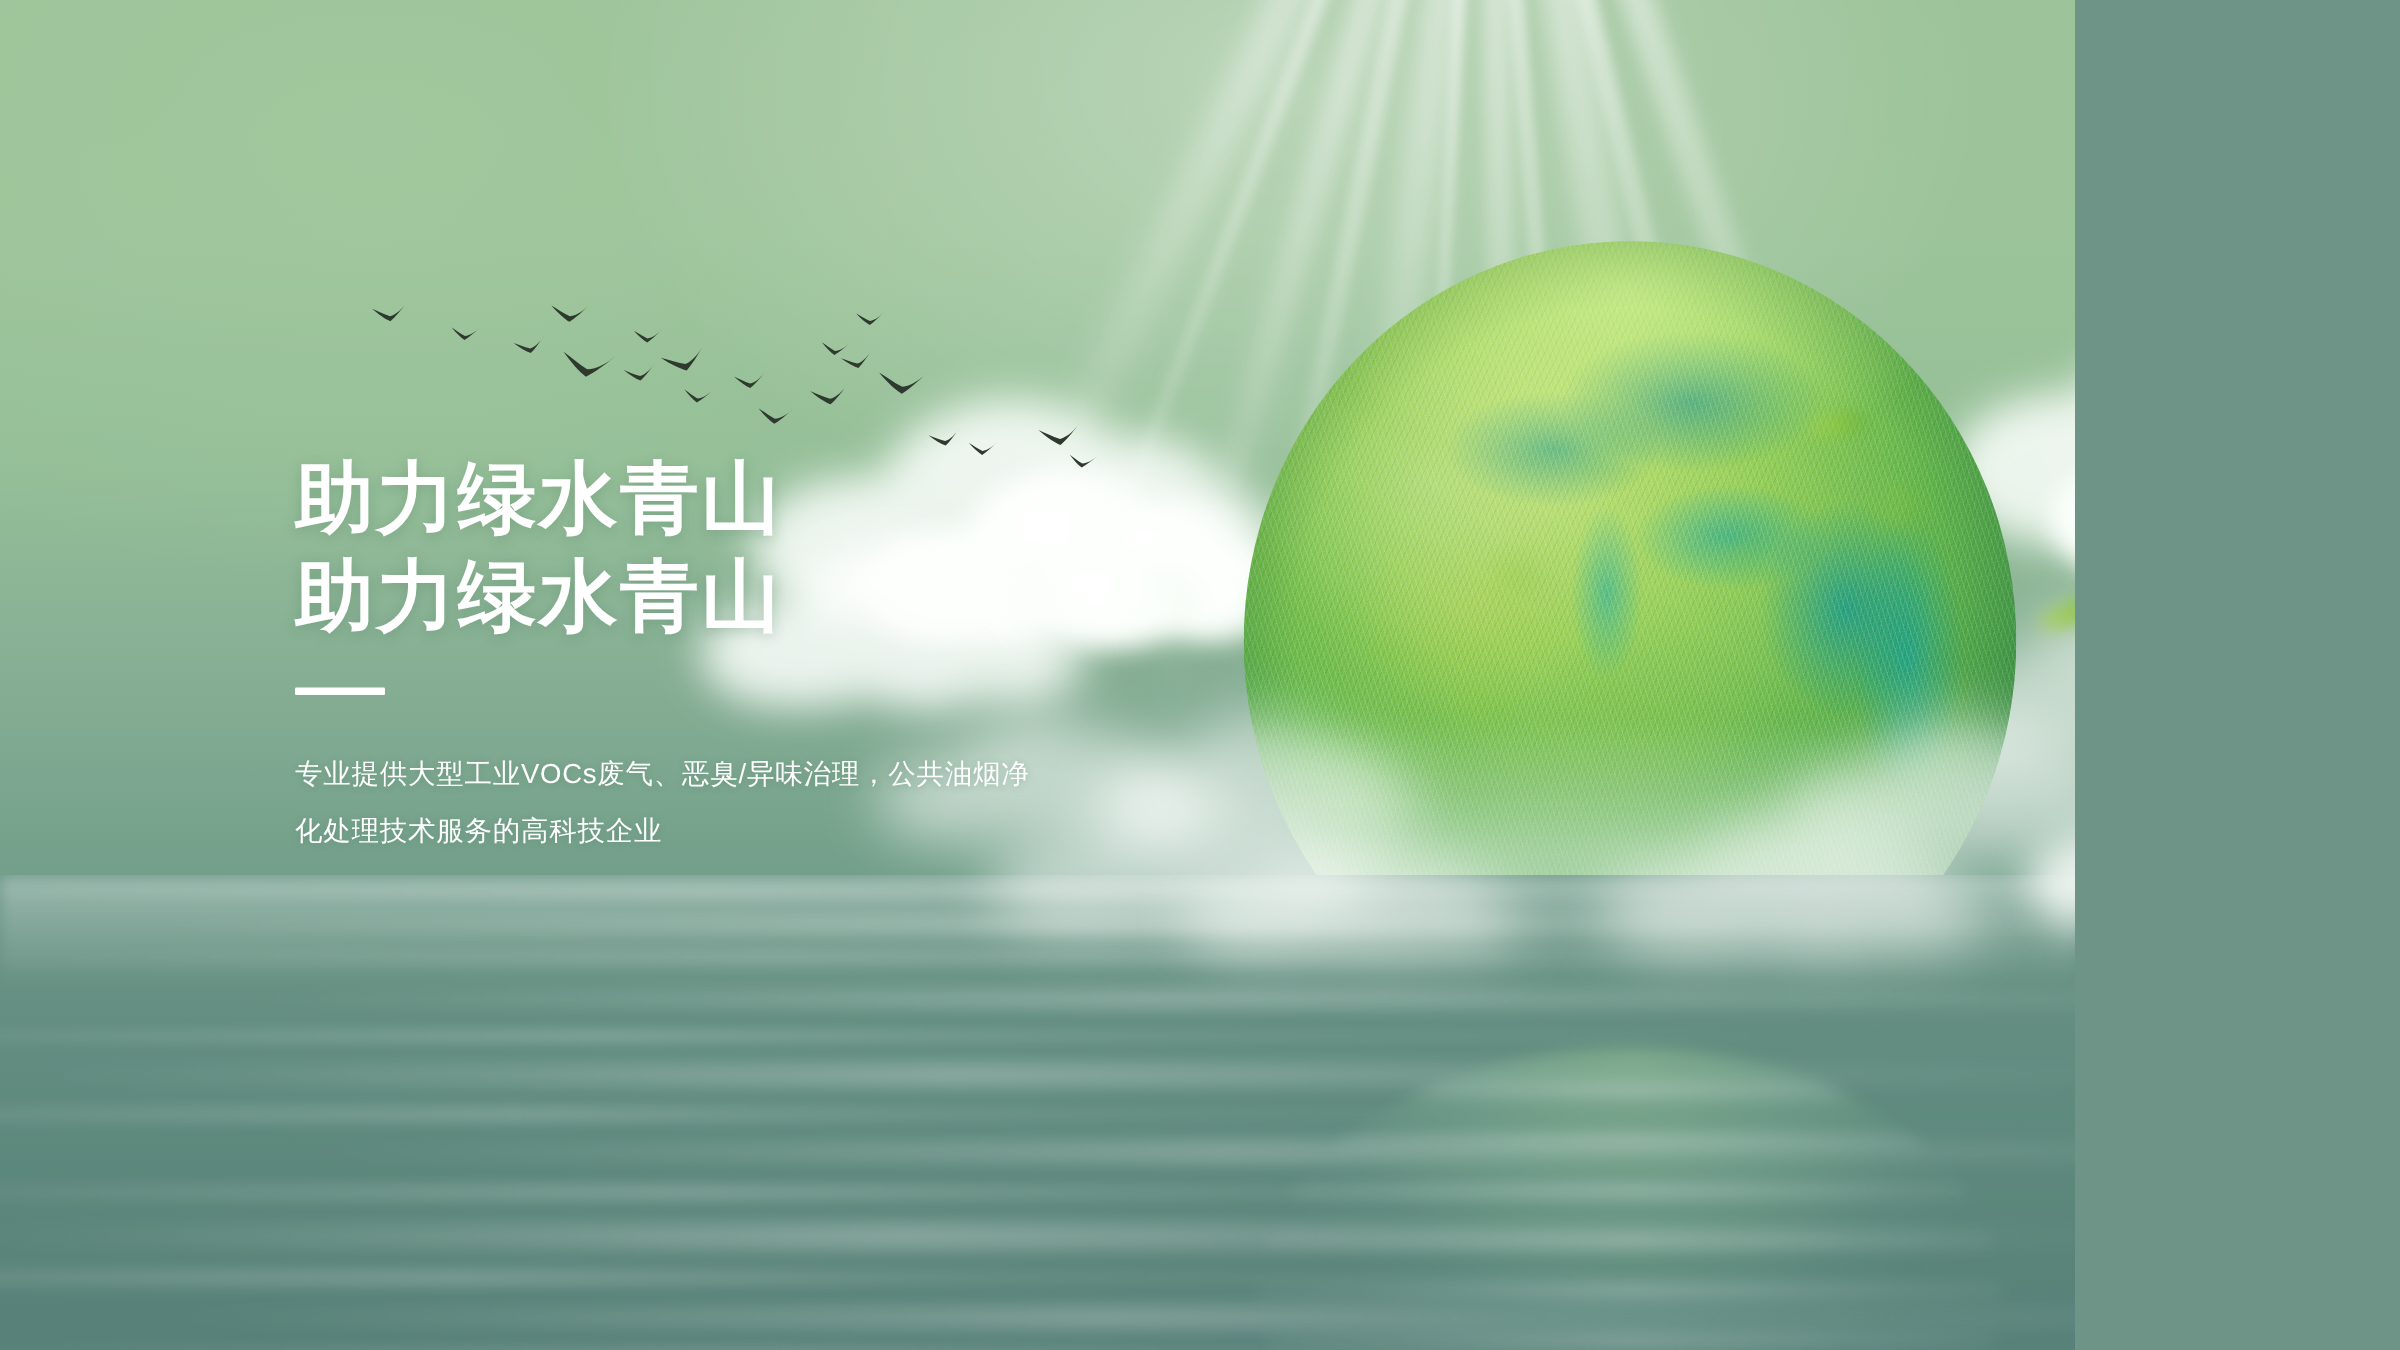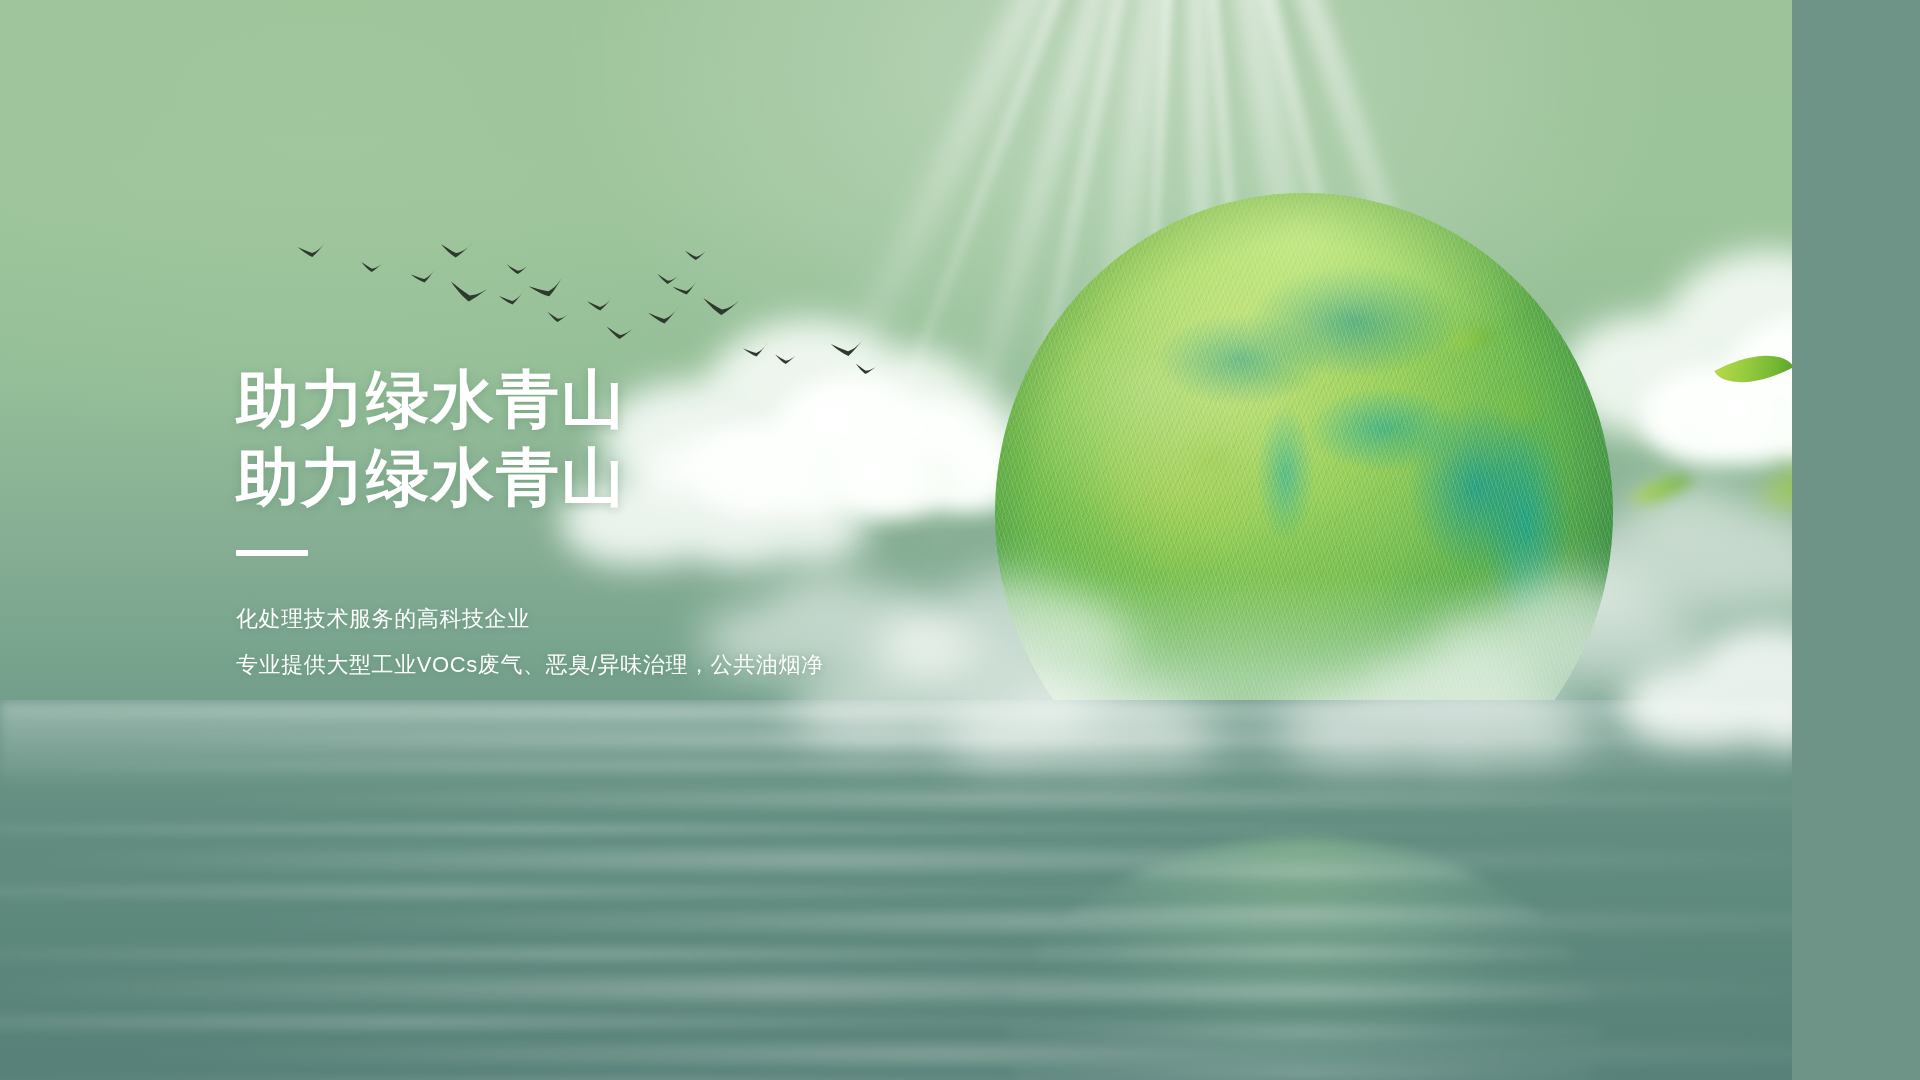--- a/index.html
+++ b/index.html
@@ -1,21 +1,21 @@
 <!DOCTYPE html>
 <html><head>
 <meta charset="utf-8">
 <title>Banner</title>
 <style>
   html,body{margin:0;padding:0;background:#6d9487;}
   body{font-family:"Liberation Sans","DejaVu Sans",sans-serif;}
 
   #stage{
     position:relative;
-    width:1792px;height:1080px;
+    width:1660px;height:1080px;
     overflow:hidden;
     background:#14532d;
   }
 
   
   .sky{
     position:absolute;inset:0;
     background:
       linear-gradient(to bottom,
         #9cc399 0%,
@@ -458,18 +458,18 @@
       <div class="leaf blurC" style="left: 1378px; top: 434px; width: 30px; height: 14px; transform: rotate(-24deg);"></div>
       <div class="leaf blurC" style="left: 1192px; top: 452px; width: 34px; height: 16px; transform: rotate(-20deg);"></div>
       <div class="leaf blurC" style="left: 1172px; top: 556px; width: 28px; height: 13px; transform: rotate(-36deg);"></div>
     </div>
 
   <div class="copy">
     <div class="headline">助力绿水青山</div>
     <div class="headline">助力绿水青山</div>
     <div class="divider"></div>
     <div class="subcopy">
+      <div>专业提供大型工业VOCs废气、恶臭/异味治理，公共油烟净</div>
       <div>化处理技术服务的高科技企业</div>
-      <div>专业提供大型工业VOCs废气、恶臭/异味治理，公共油烟净</div>
     </div>
   </div>
 
 </div>
 
 </body></html>

